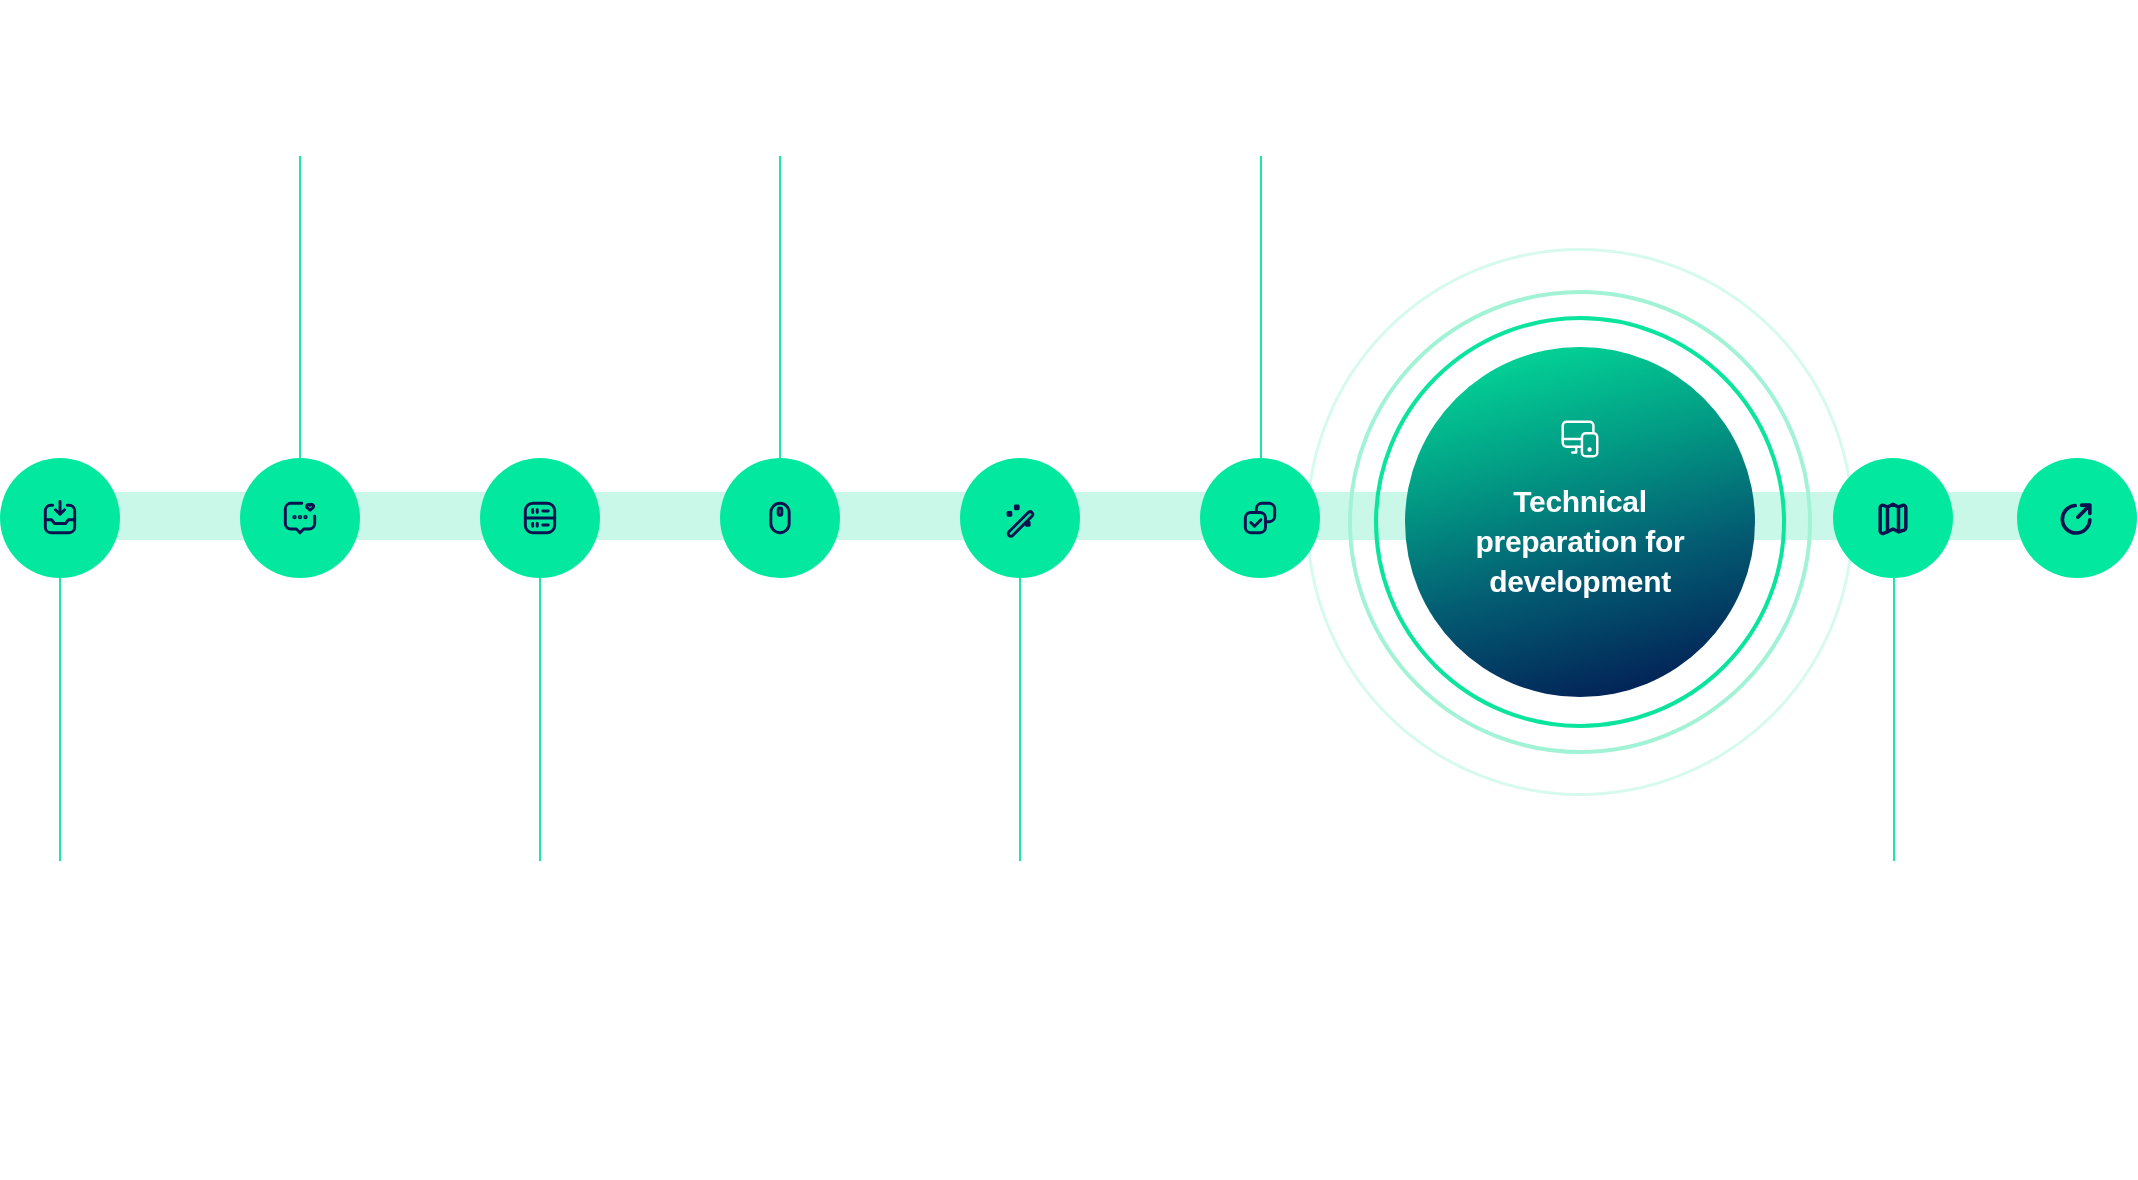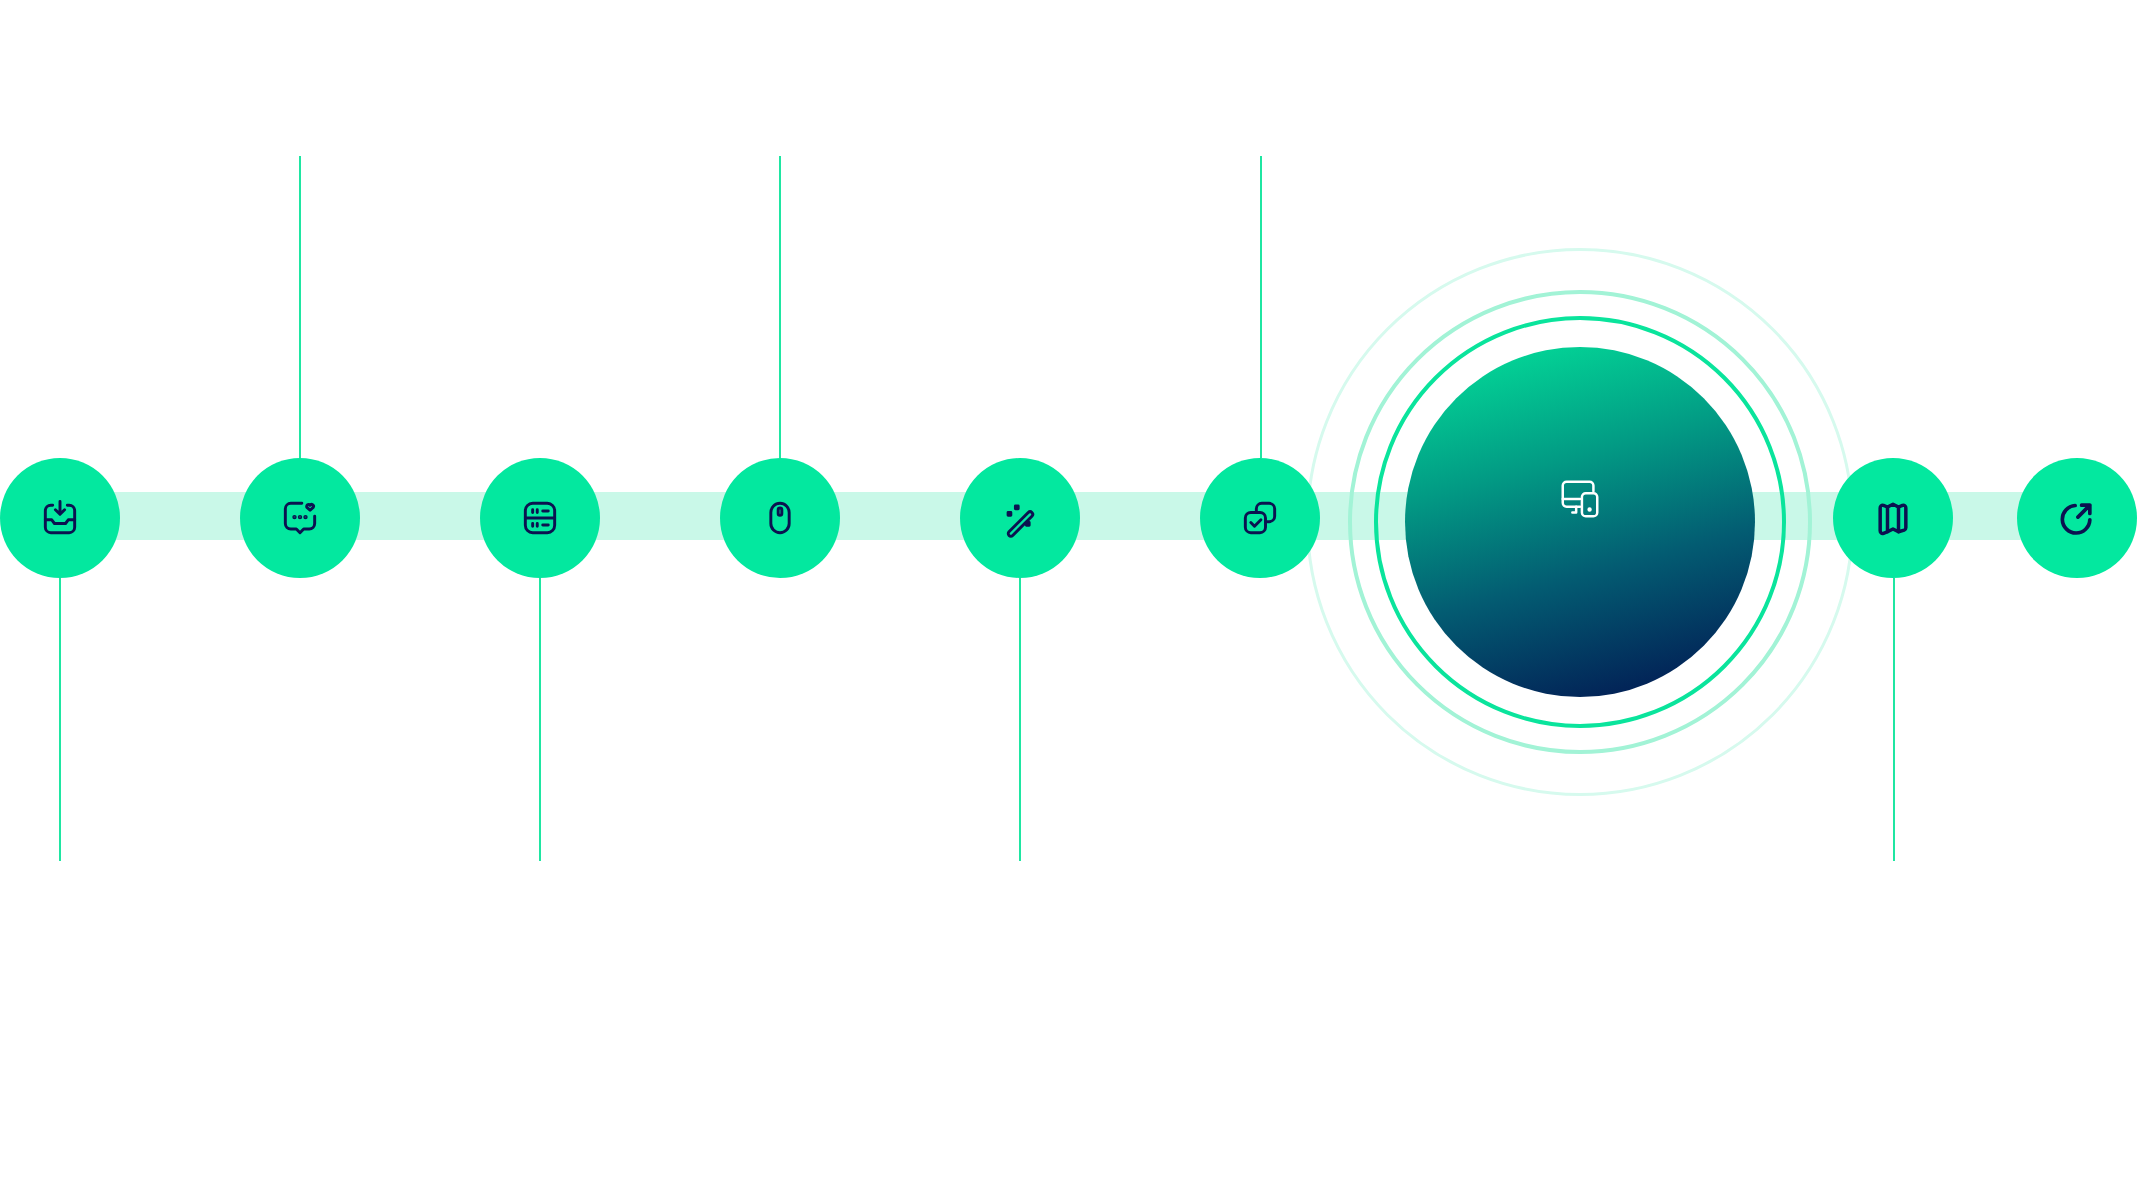--- a/index.html
+++ b/index.html
@@ -90,20 +90,21 @@
     </svg>
   </div>
 
   <div class="hero">
     <svg class="hero-icon" viewBox="0 0 24 24" fill="none" stroke="#ffffff" stroke-width="1.3" stroke-linecap="round" stroke-linejoin="round">
       <path d="M12 16H5a2 2 0 0 1-2-2V5a2 2 0 0 1 2-2h12a2 2 0 0 1 2 2v3"></path>
       <path d="M3 12h9M10 16v3H8"></path>
       <rect x="13" y="9" width="8" height="12" rx="2"></rect>
       <circle cx="17" cy="17.5" r="0.5" fill="#ffffff"></circle>
     </svg>
+    <div class="hero-title">Technical preparation for development</div>
   </div>
 
   <div class="node" style="left:1833px; top:458px;">
     <svg viewBox="0 0 24 24" fill="none" stroke="#0b1250" stroke-width="1.9" stroke-linecap="round" stroke-linejoin="round">
       <path d="M5 6.5c0-1 .8-1.7 1.8-1.4L9 6l3-1.5L15 6l2.2-.9c1-.3 1.8.4 1.8 1.4v10.8c0 .6-.4 1.1-.9 1.3L15 19.5 12 18l-3 1.5-2.2.9c-1 .3-1.8-.4-1.8-1.4z"></path>
       <path d="M9 6v13.5M15 6v13.5"></path>
     </svg>
   </div>
 
   <div class="node" style="left:2017px; top:458px;">

